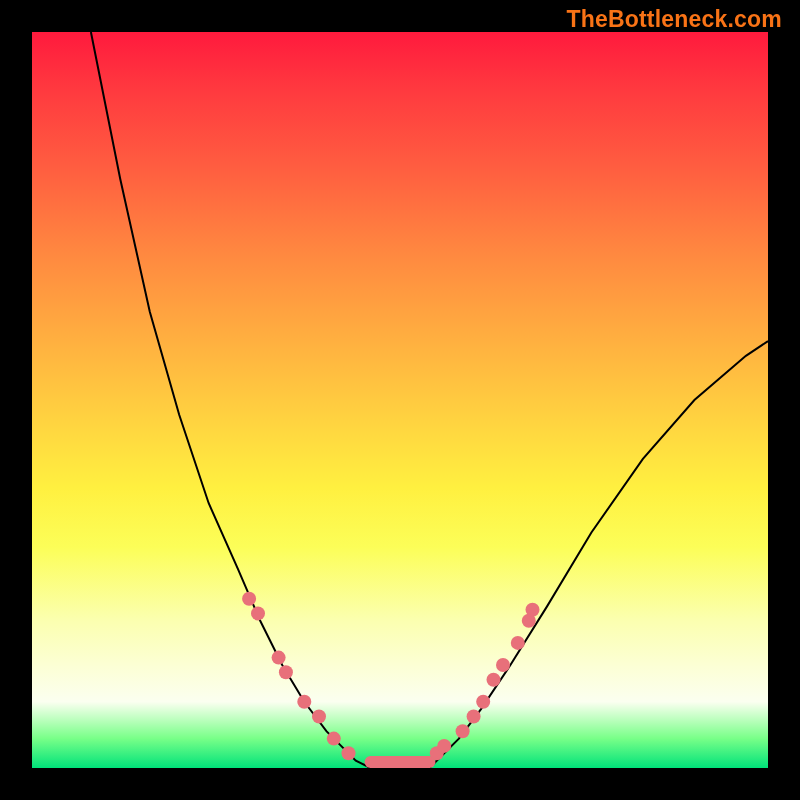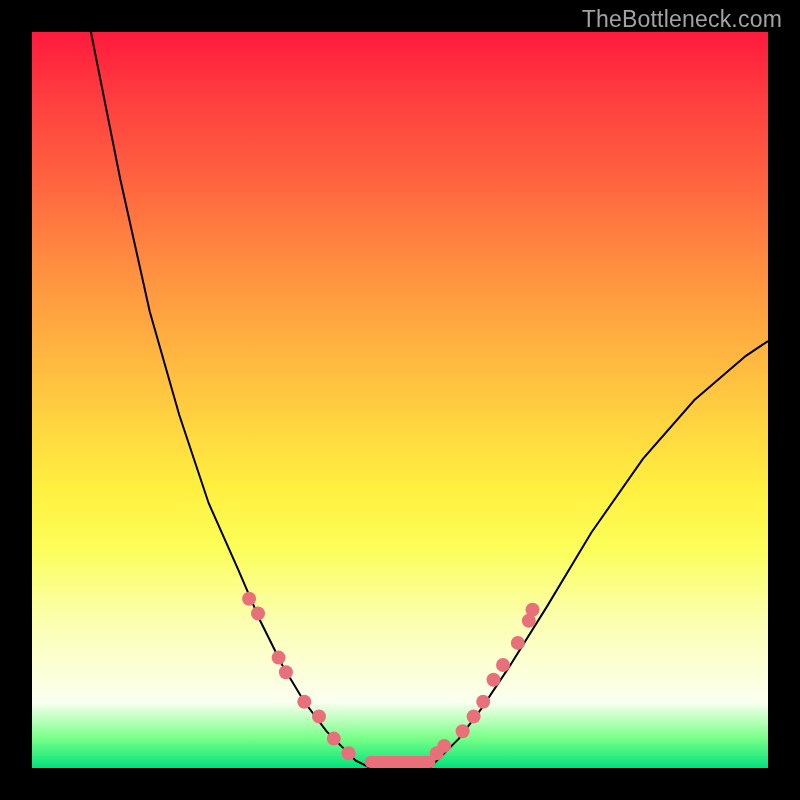--- a/index.html
+++ b/index.html
@@ -9,22 +9,22 @@
     width: 800px;
     height: 800px;
     background: #000;
   }
   .watermark {
     position: absolute;
     top: 6px;
     right: 18px;
     font-family: Arial, sans-serif;
     font-size: 23px;
-    color: #a3a3a3;
-    font-weight: 400;
+    color: #f97316;
+    font-weight: 700;
     letter-spacing: 0.2px;
     z-index: 10;
   }
   .plot {
     position: absolute;
     left: 32px;
     top: 32px;
     width: 736px;
     height: 736px;
     background: linear-gradient(to bottom,

